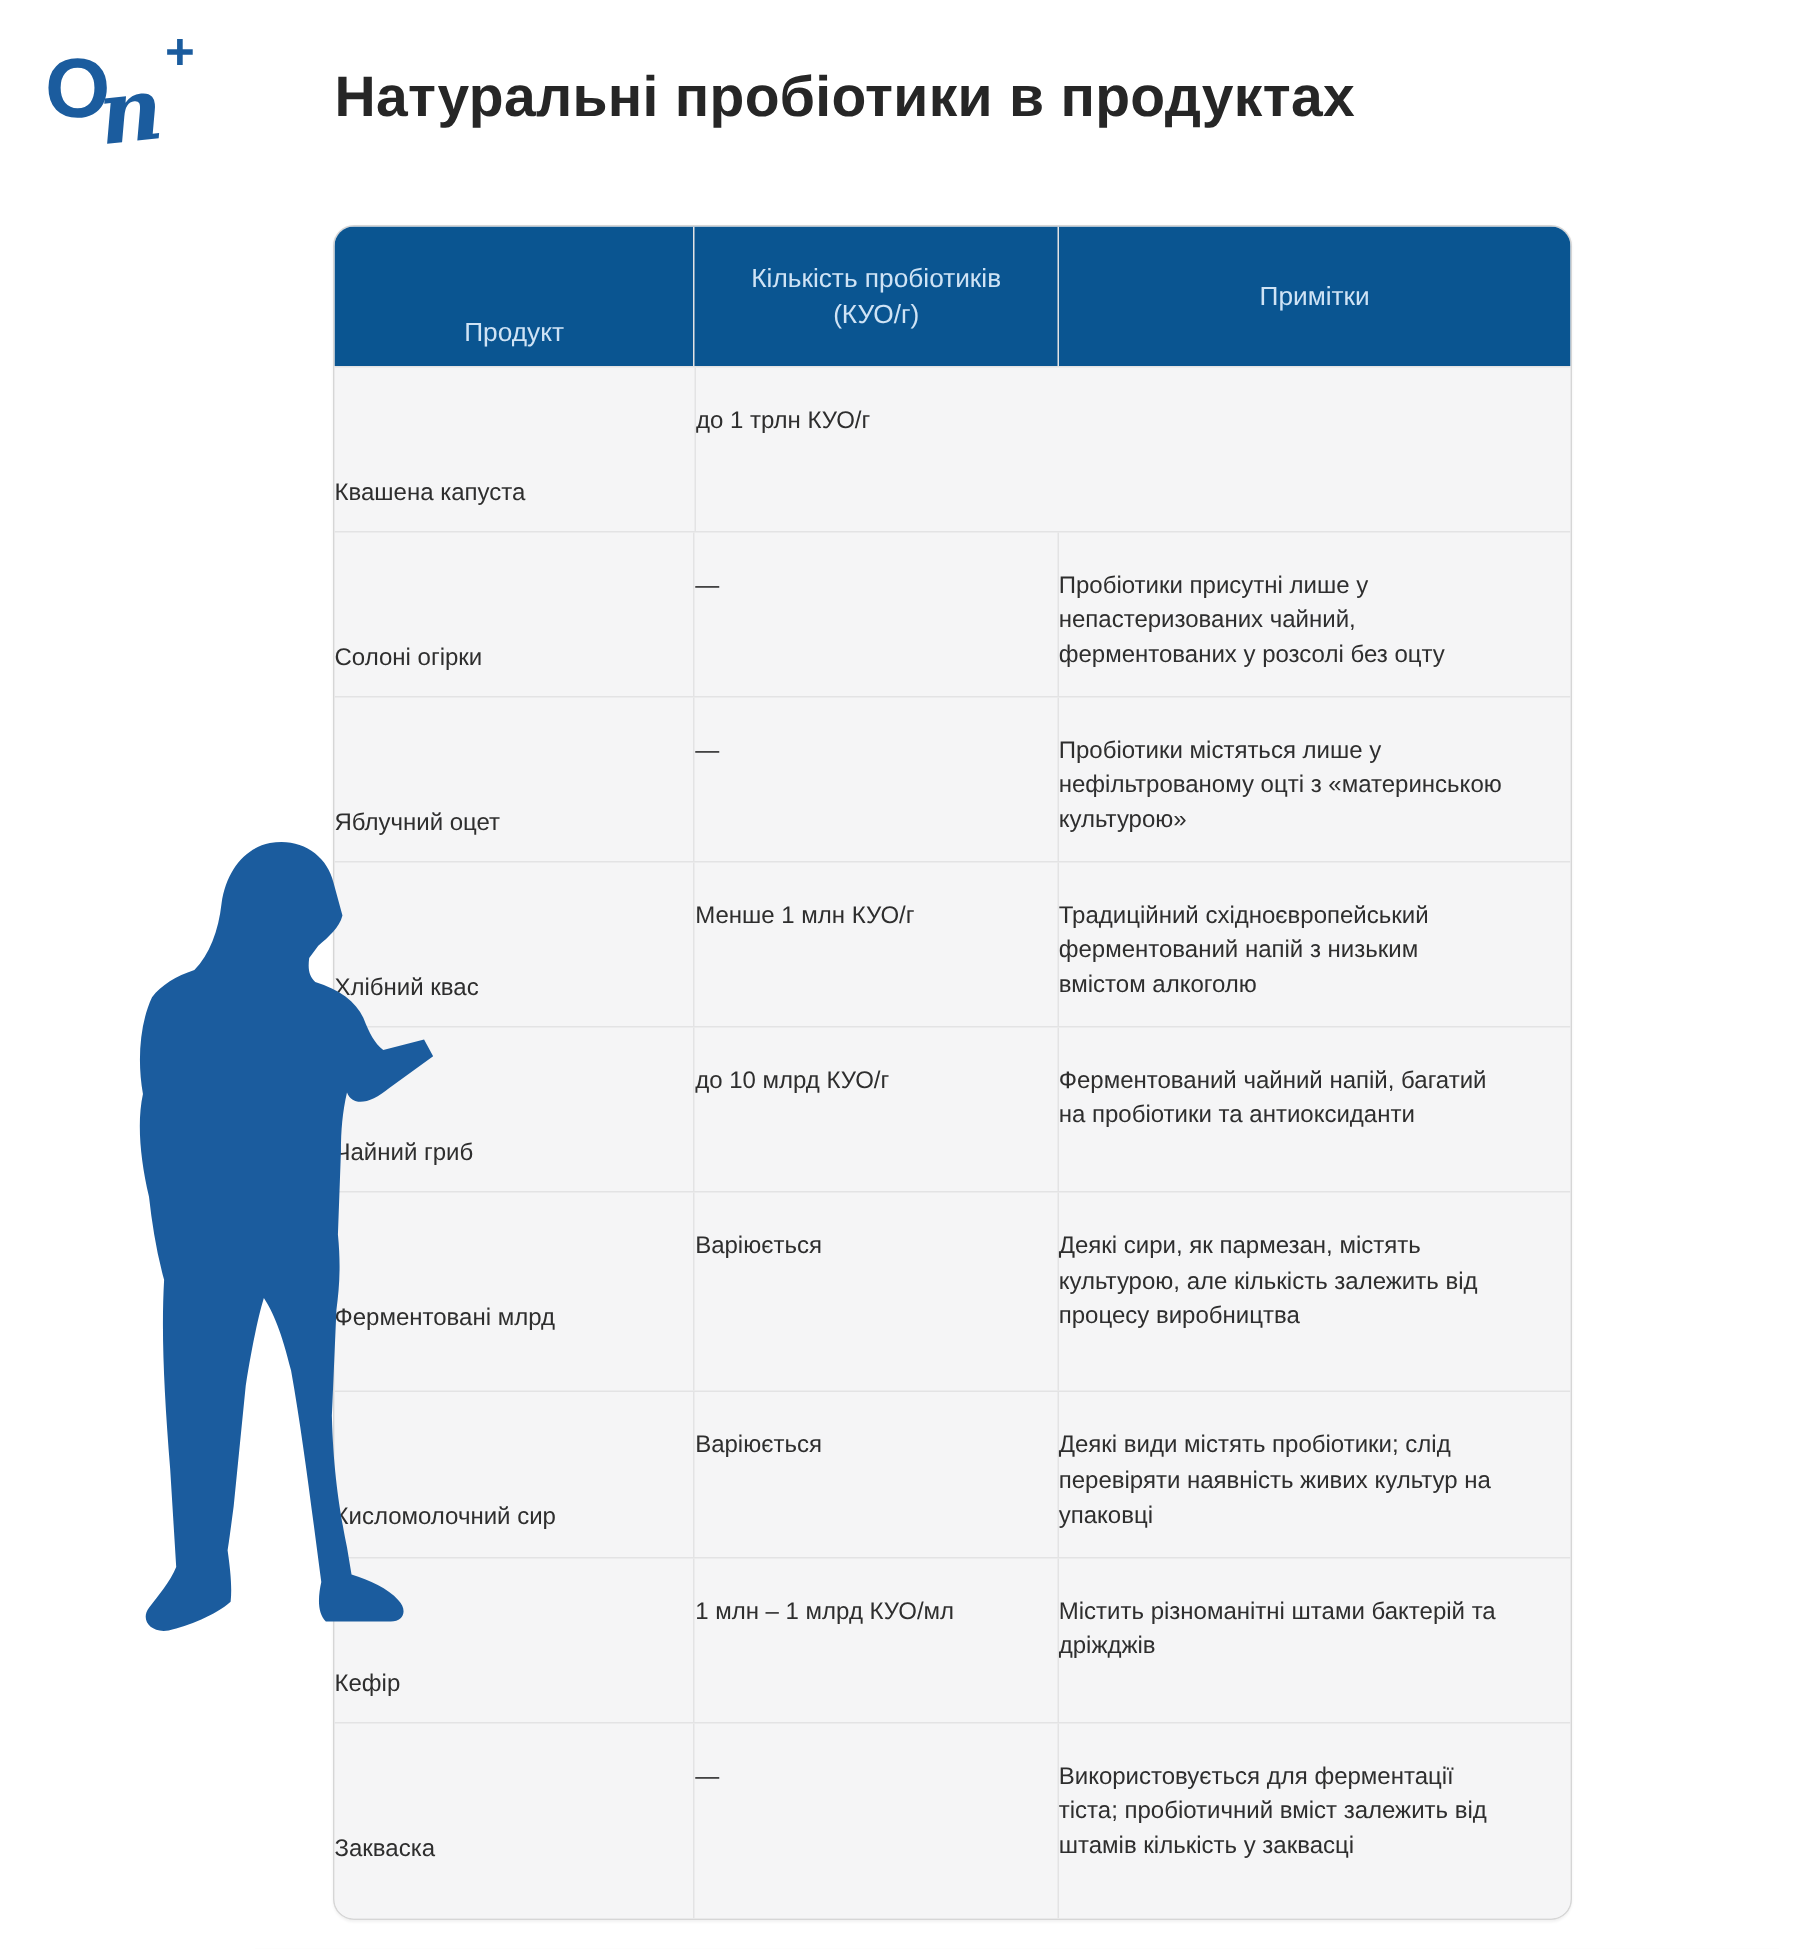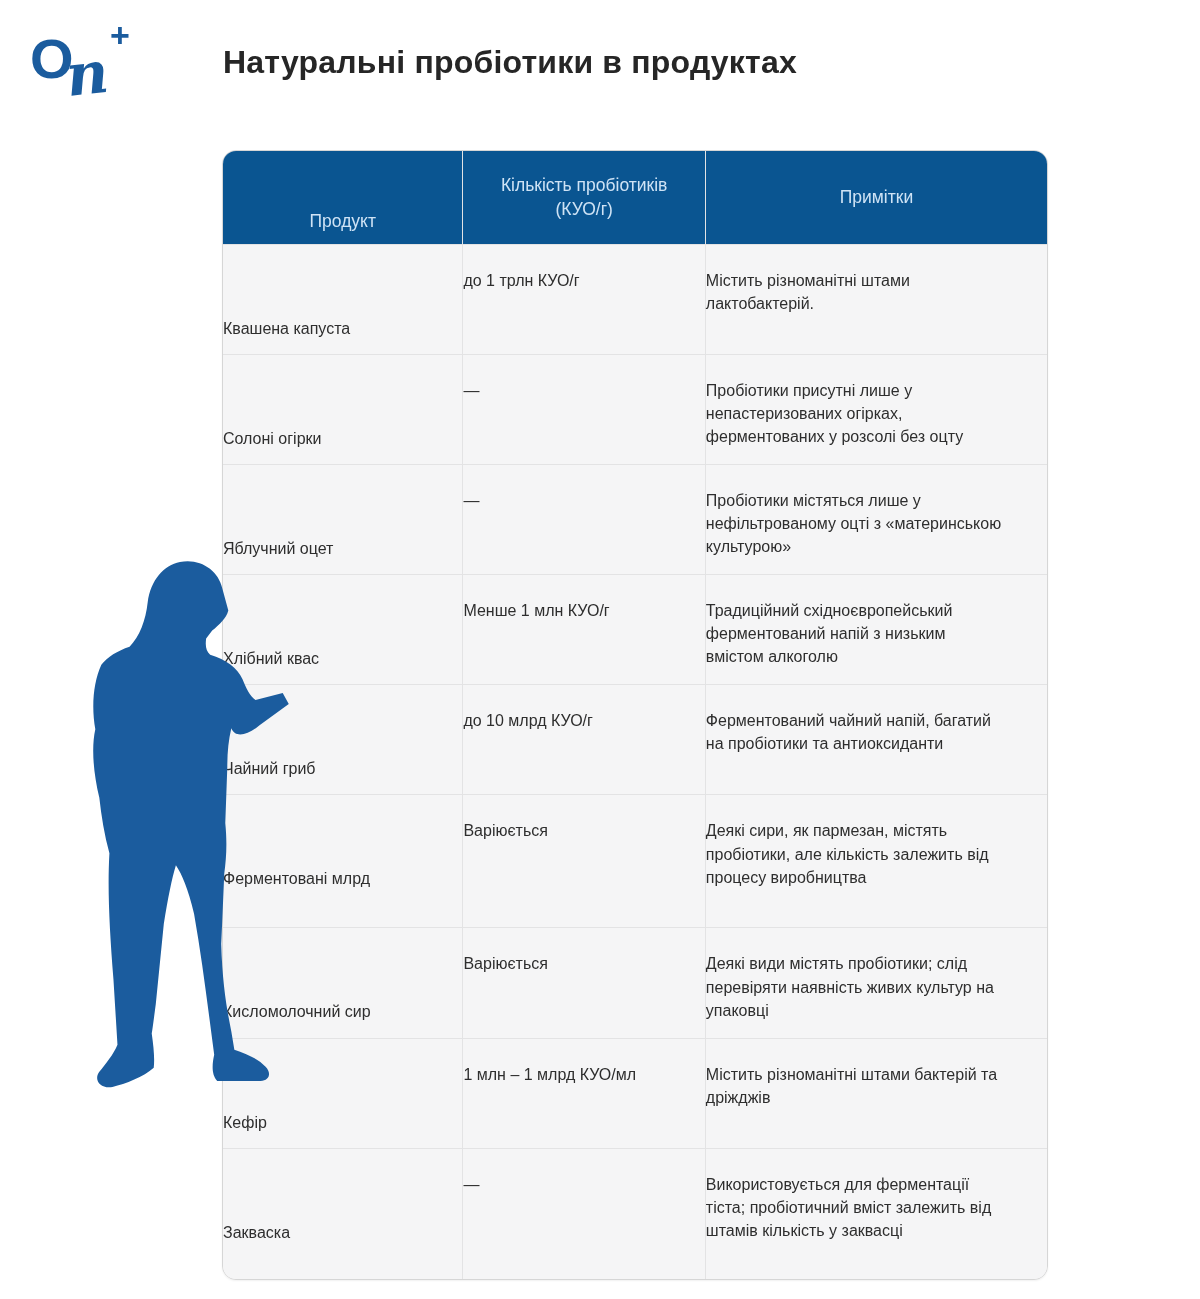--- a/index.html
+++ b/index.html
@@ -26,21 +26,21 @@
     transform: rotate(-6deg);
   }
   .logo .plus {
     position: absolute; left: 84px; top: 2px;
     font-size: 34px; font-weight: 800; color: #1b5c9e;
   }
 
   
   .page-title {
     position: absolute; left: 223px; top: 44px; width: 860px;
-    font-size: 32px; font-weight: 700; color: #262626;
+    font-size: 38px; font-weight: 700; color: #262626;
     letter-spacing: 0.2px;
   }
 
   
   .tbl {
     position: absolute; left: 222px; top: 150px; width: 826px;
     border: 1px solid #d6d6d6; border-radius: 14px;
     overflow: hidden; background: #f5f5f6;
     z-index: 1;
     box-shadow: 0 1px 2px rgba(0,0,0,0.06);
@@ -103,46 +103,45 @@
           <span class="inner">Кількість пробіотиків (КУО/г)</span>
         </div>
       <div class="cell col-notes">
           <span class="inner">Примітки</span>
         </div>
     </div>
 
     <div class="tbl-row r0">
       <div class="cell col-product"><span class="inner">Квашена капуста</span></div>
       <div class="cell col-amount"><span class="inner">до 1 трлн КУО/г</span></div>
-      <div class="cell col-notes"><span class="inner">Містить різноманітні штами лактобактерій.</span></div>
     </div>
     <div class="tbl-row r1">
       <div class="cell col-product"><span class="inner">Солоні огірки</span></div>
       <div class="cell col-amount"><span class="inner">—</span></div>
-      <div class="cell col-notes"><span class="inner">Пробіотики присутні лише у непастеризованих огірках, ферментованих у розсолі без оцту</span></div>
+      <div class="cell col-notes"><span class="inner">Пробіотики присутні лише у непастеризованих чайний, ферментованих у розсолі без оцту</span></div>
     </div>
     <div class="tbl-row r2">
       <div class="cell col-product"><span class="inner">Яблучний оцет</span></div>
       <div class="cell col-amount"><span class="inner">—</span></div>
       <div class="cell col-notes"><span class="inner">Пробіотики містяться лише у нефільтрованому оцті з «материнською культурою»</span></div>
     </div>
     <div class="tbl-row r3">
       <div class="cell col-product"><span class="inner">Хлібний квас</span></div>
       <div class="cell col-amount"><span class="inner">Менше 1 млн КУО/г</span></div>
       <div class="cell col-notes"><span class="inner">Традиційний східноєвропейський ферментований напій з низьким вмістом алкоголю</span></div>
     </div>
     <div class="tbl-row r4">
       <div class="cell col-product"><span class="inner">Чайний гриб</span></div>
       <div class="cell col-amount"><span class="inner">до 10 млрд КУО/г</span></div>
       <div class="cell col-notes"><span class="inner">Ферментований чайний напій, багатий на пробіотики та антиоксиданти</span></div>
     </div>
     <div class="tbl-row r5">
       <div class="cell col-product"><span class="inner">Ферментовані млрд</span></div>
       <div class="cell col-amount"><span class="inner">Варіюється</span></div>
-      <div class="cell col-notes"><span class="inner">Деякі сири, як пармезан, містять пробіотики, але кількість залежить від процесу виробництва</span></div>
+      <div class="cell col-notes"><span class="inner">Деякі сири, як пармезан, містять культурою, але кількість залежить від процесу виробництва</span></div>
     </div>
     <div class="tbl-row r6">
       <div class="cell col-product"><span class="inner">Кисломолочний сир</span></div>
       <div class="cell col-amount"><span class="inner">Варіюється</span></div>
       <div class="cell col-notes"><span class="inner">Деякі види містять пробіотики; слід перевіряти наявність живих культур на упаковці</span></div>
     </div>
     <div class="tbl-row r7">
       <div class="cell col-product"><span class="inner">Кефір</span></div>
       <div class="cell col-amount"><span class="inner">1 млн – 1 млрд КУО/мл</span></div>
       <div class="cell col-notes"><span class="inner">Містить різноманітні штами бактерій та дріжджів</span></div>

